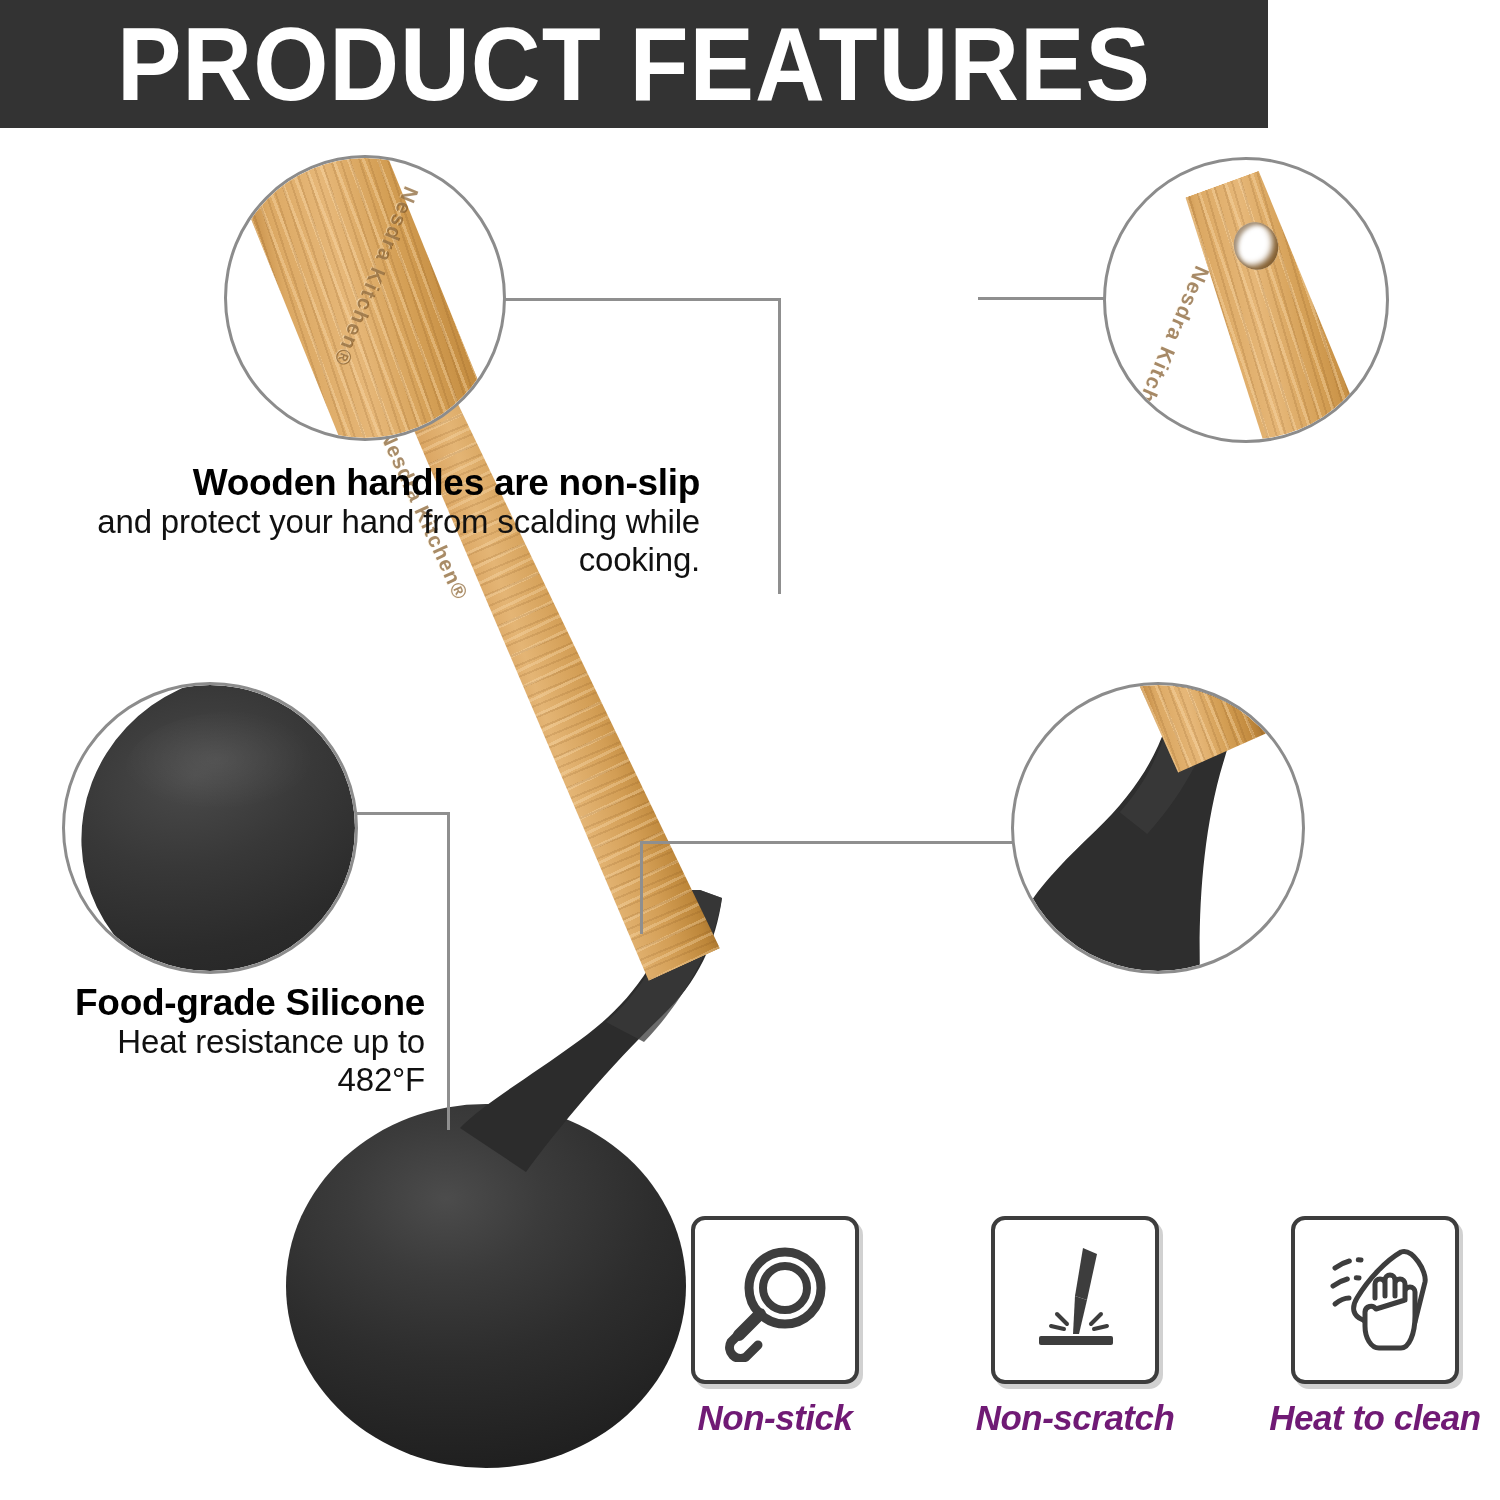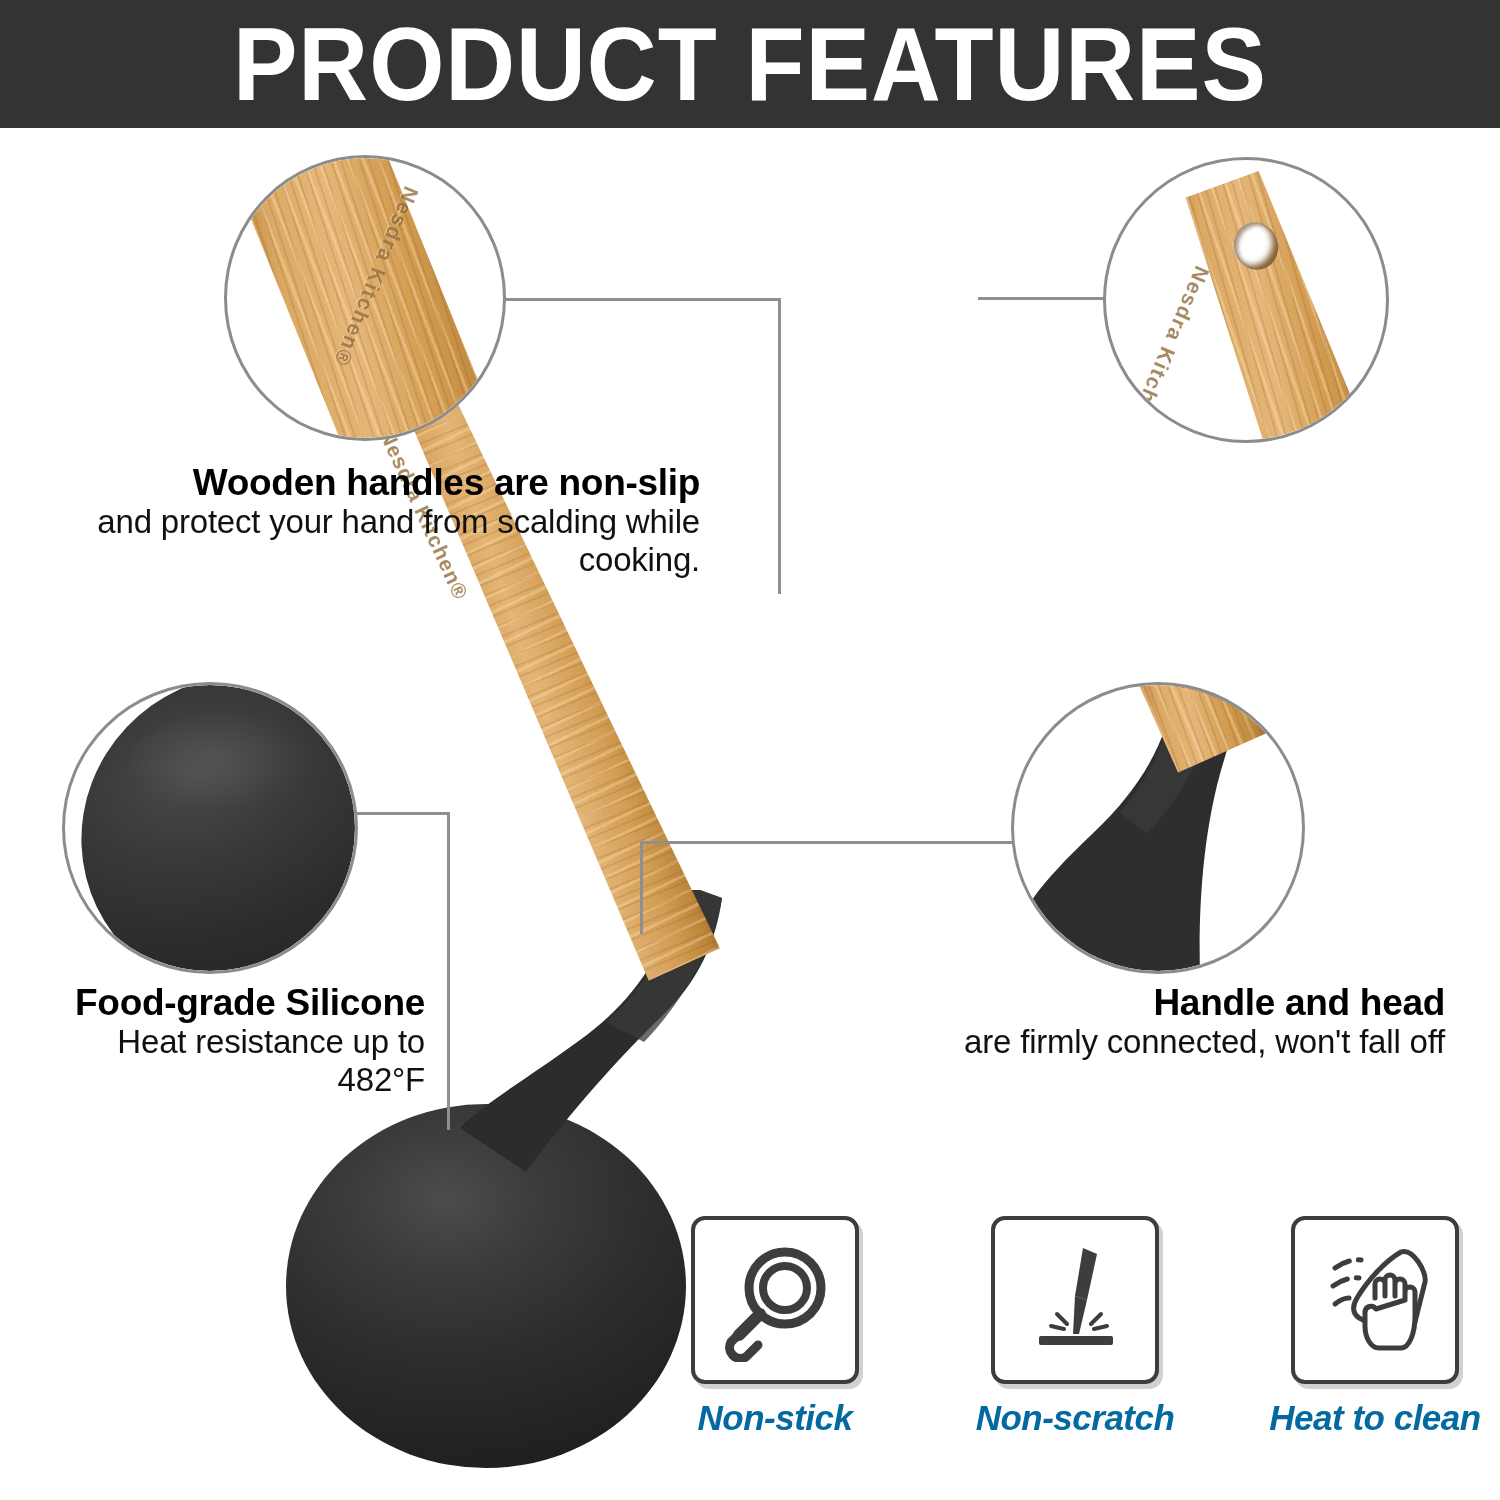--- a/index.html
+++ b/index.html
@@ -7,21 +7,21 @@
   body{
     width:1500px; height:1500px;
     font-family:"Liberation Sans", sans-serif;
     color:#111111;
     position:relative;
     overflow:hidden;
   }
 
   
   #header-bar{
-    position:absolute; left:0; top:0; width:1500px; height:128px;
+    position:absolute; left:0; top:0; width:1268px; height:128px;
     background:#333333;
     display:flex; align-items:center; justify-content:center;
   }
   #header-title{
     color:#ffffff;
     font-size:104px;
     font-weight:bold;
     letter-spacing:1px;
     line-height:1;
     transform:scaleX(0.93);
@@ -138,21 +138,21 @@
     background:#fff;
     box-shadow:4px 5px 0 rgba(0,0,0,.18);
     display:flex; align-items:center; justify-content:center;
   }
   .badge-label{
     margin-top:14px;
     font-size:35px;
     font-weight:bold;
     font-style:italic;
     letter-spacing:-0.5px;
-    color:#0369a1;
+    color:#701a75;
     white-space:nowrap;
   }
 </style>
 </head>
 <body>
 
 <div id="header-bar">
   <div id="header-title">PRODUCT FEATURES</div>
 </div>
 
@@ -236,24 +236,20 @@
     <div class="feature-title">Wooden handles are non-slip</div>
     <div class="feature-body">and protect your hand from scalding while cooking.</div>
   </div>
 
 
   <div class="feature-text" style="left:25px; top:982px; width:400px;">
     <div class="feature-title">Food-grade Silicone</div>
     <div class="feature-body">Heat resistance up to 482°F</div>
   </div>
 
-  <div class="feature-text" style="left:945px; top:982px; width:500px;">
-    <div class="feature-title">Handle and head</div>
-    <div class="feature-body">are firmly connected, won't fall off</div>
-  </div>
 
   <div id="badges">
 
     <div class="badge">
       <div class="badge-box">
         <svg width="124" height="124" viewBox="0 0 124 124">
           <circle cx="72" cy="50" r="36" fill="none" stroke="#3d3d3d" stroke-width="9"></circle>
           <circle cx="72" cy="50" r="22" fill="none" stroke="#3d3d3d" stroke-width="8"></circle>
           <line x1="47" y1="76" x2="26" y2="97" stroke="#3d3d3d" stroke-width="12" stroke-linecap="round"></line>
           <path d="M 30 92 L 18 104 a 11 11 0 0 0 15 15 L 45 107" fill="none" stroke="#3d3d3d" stroke-width="9" stroke-linecap="round"></path>

